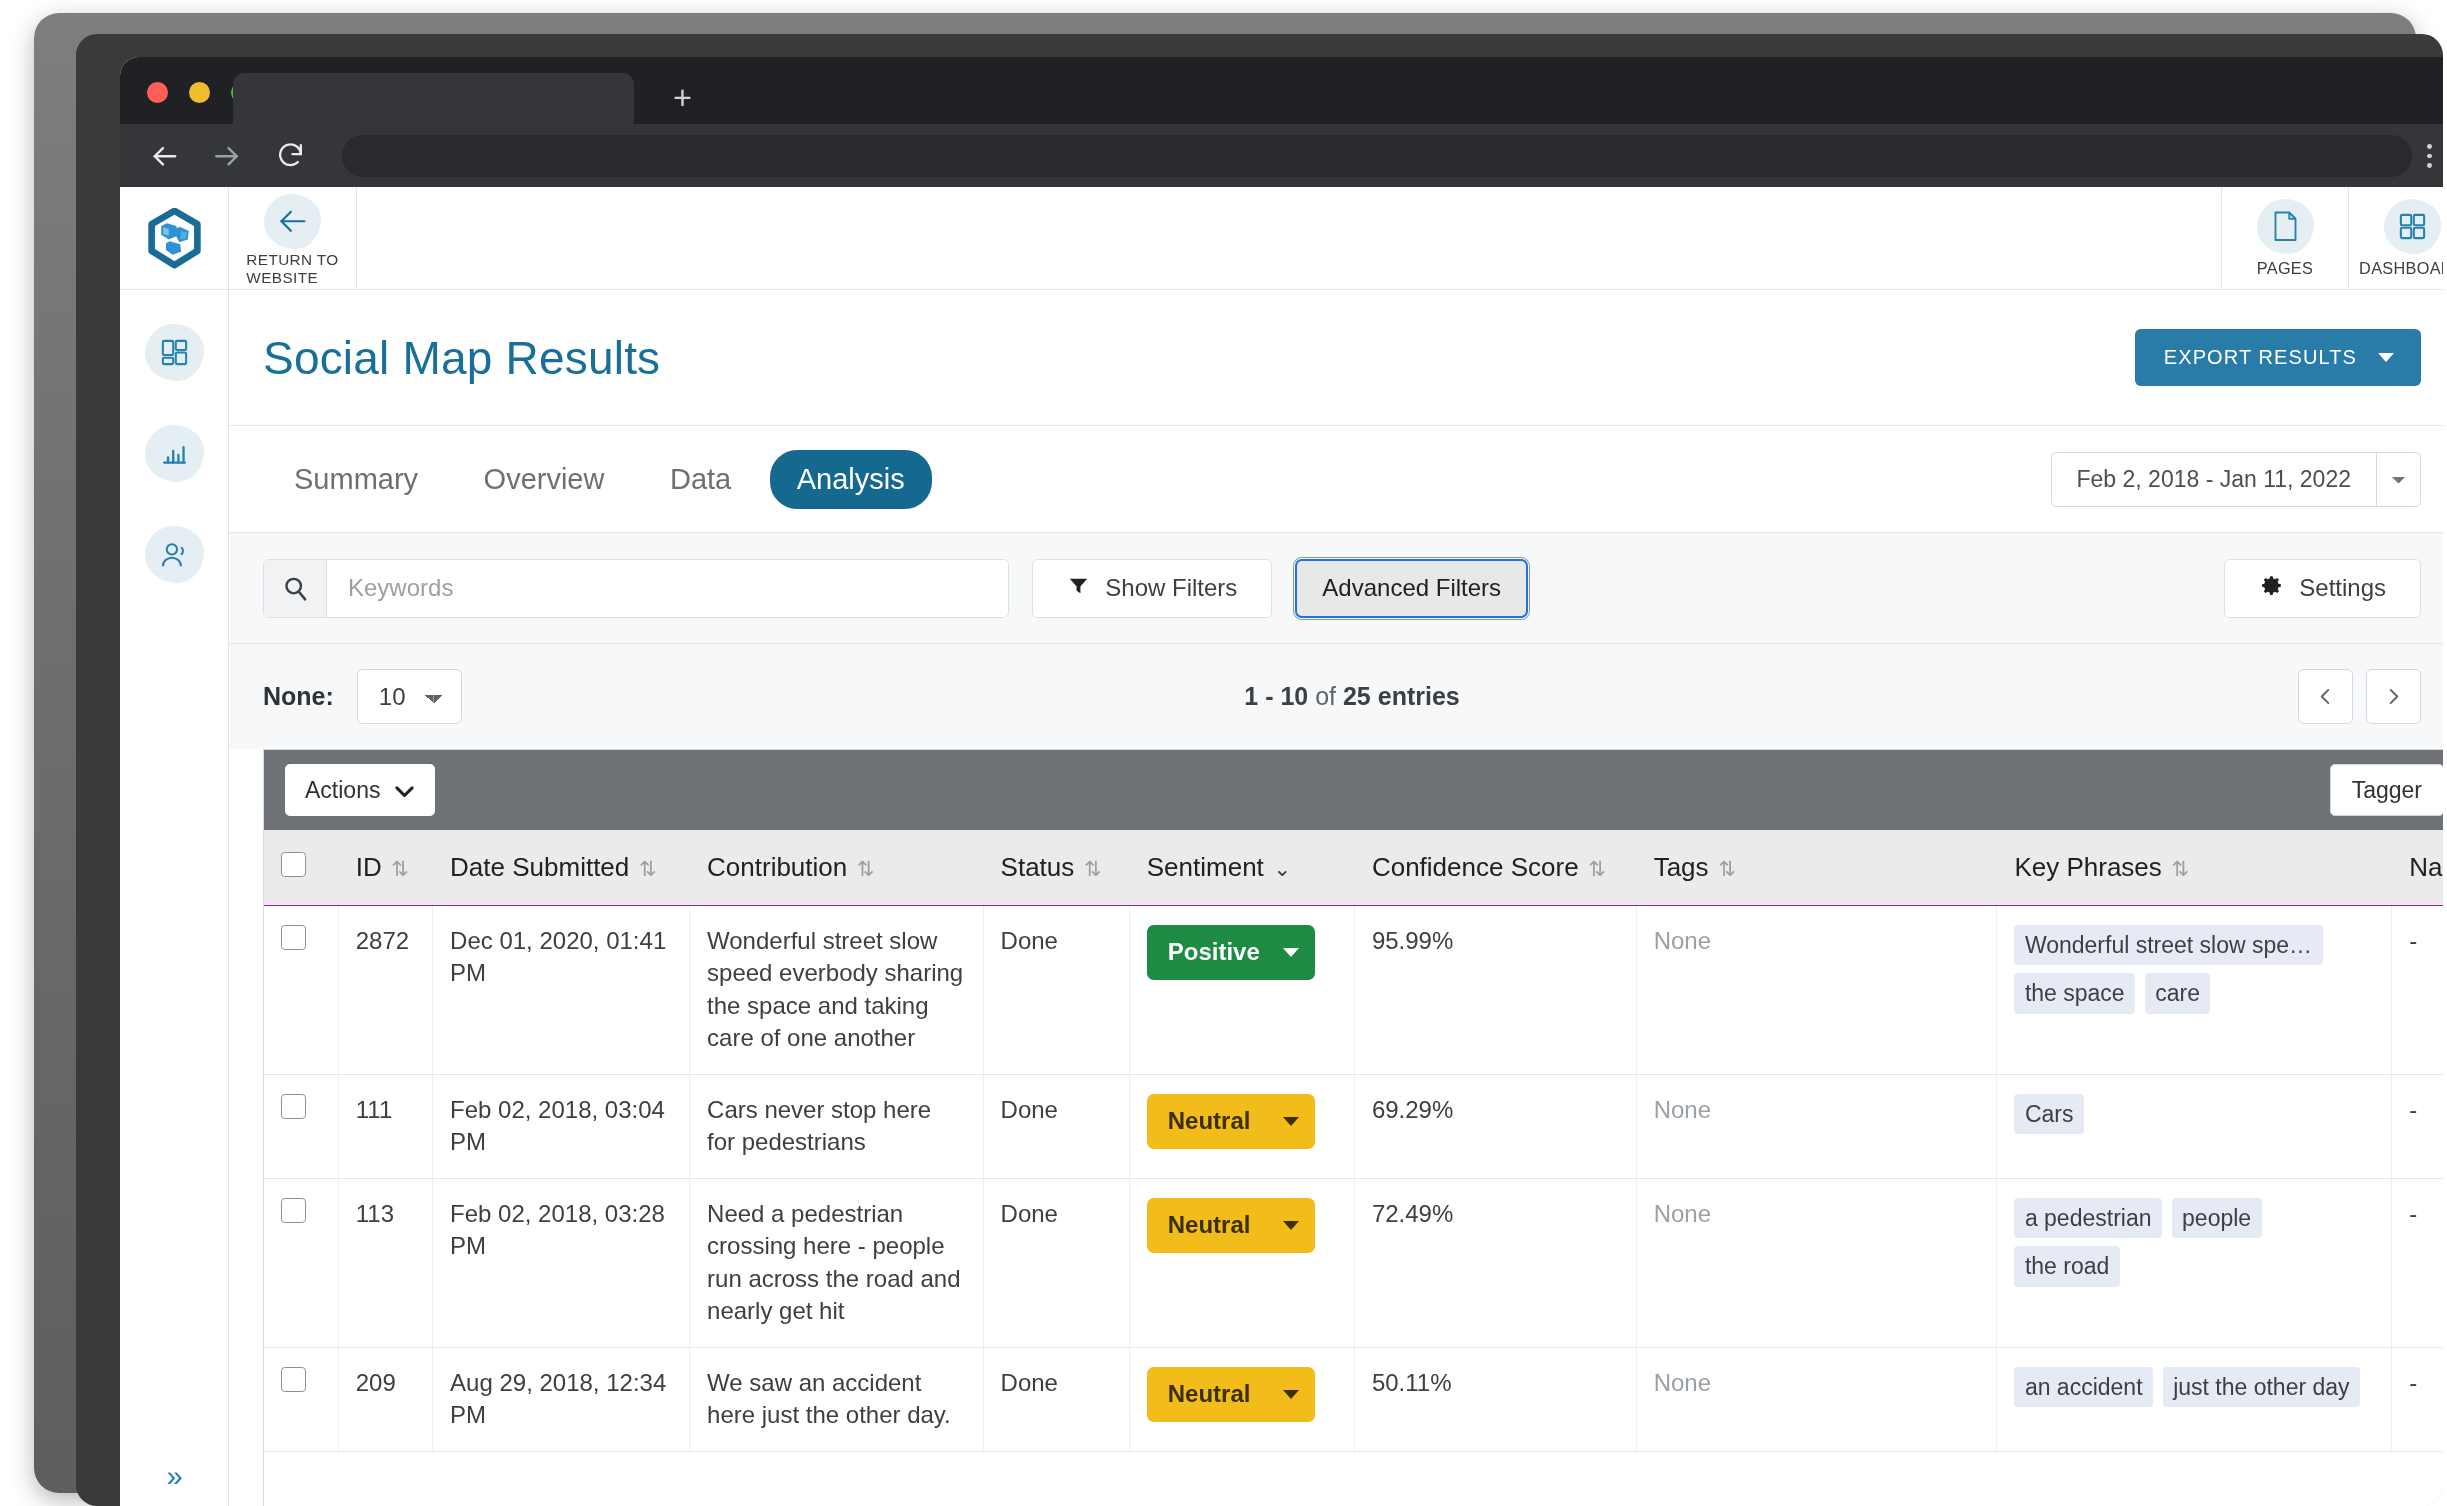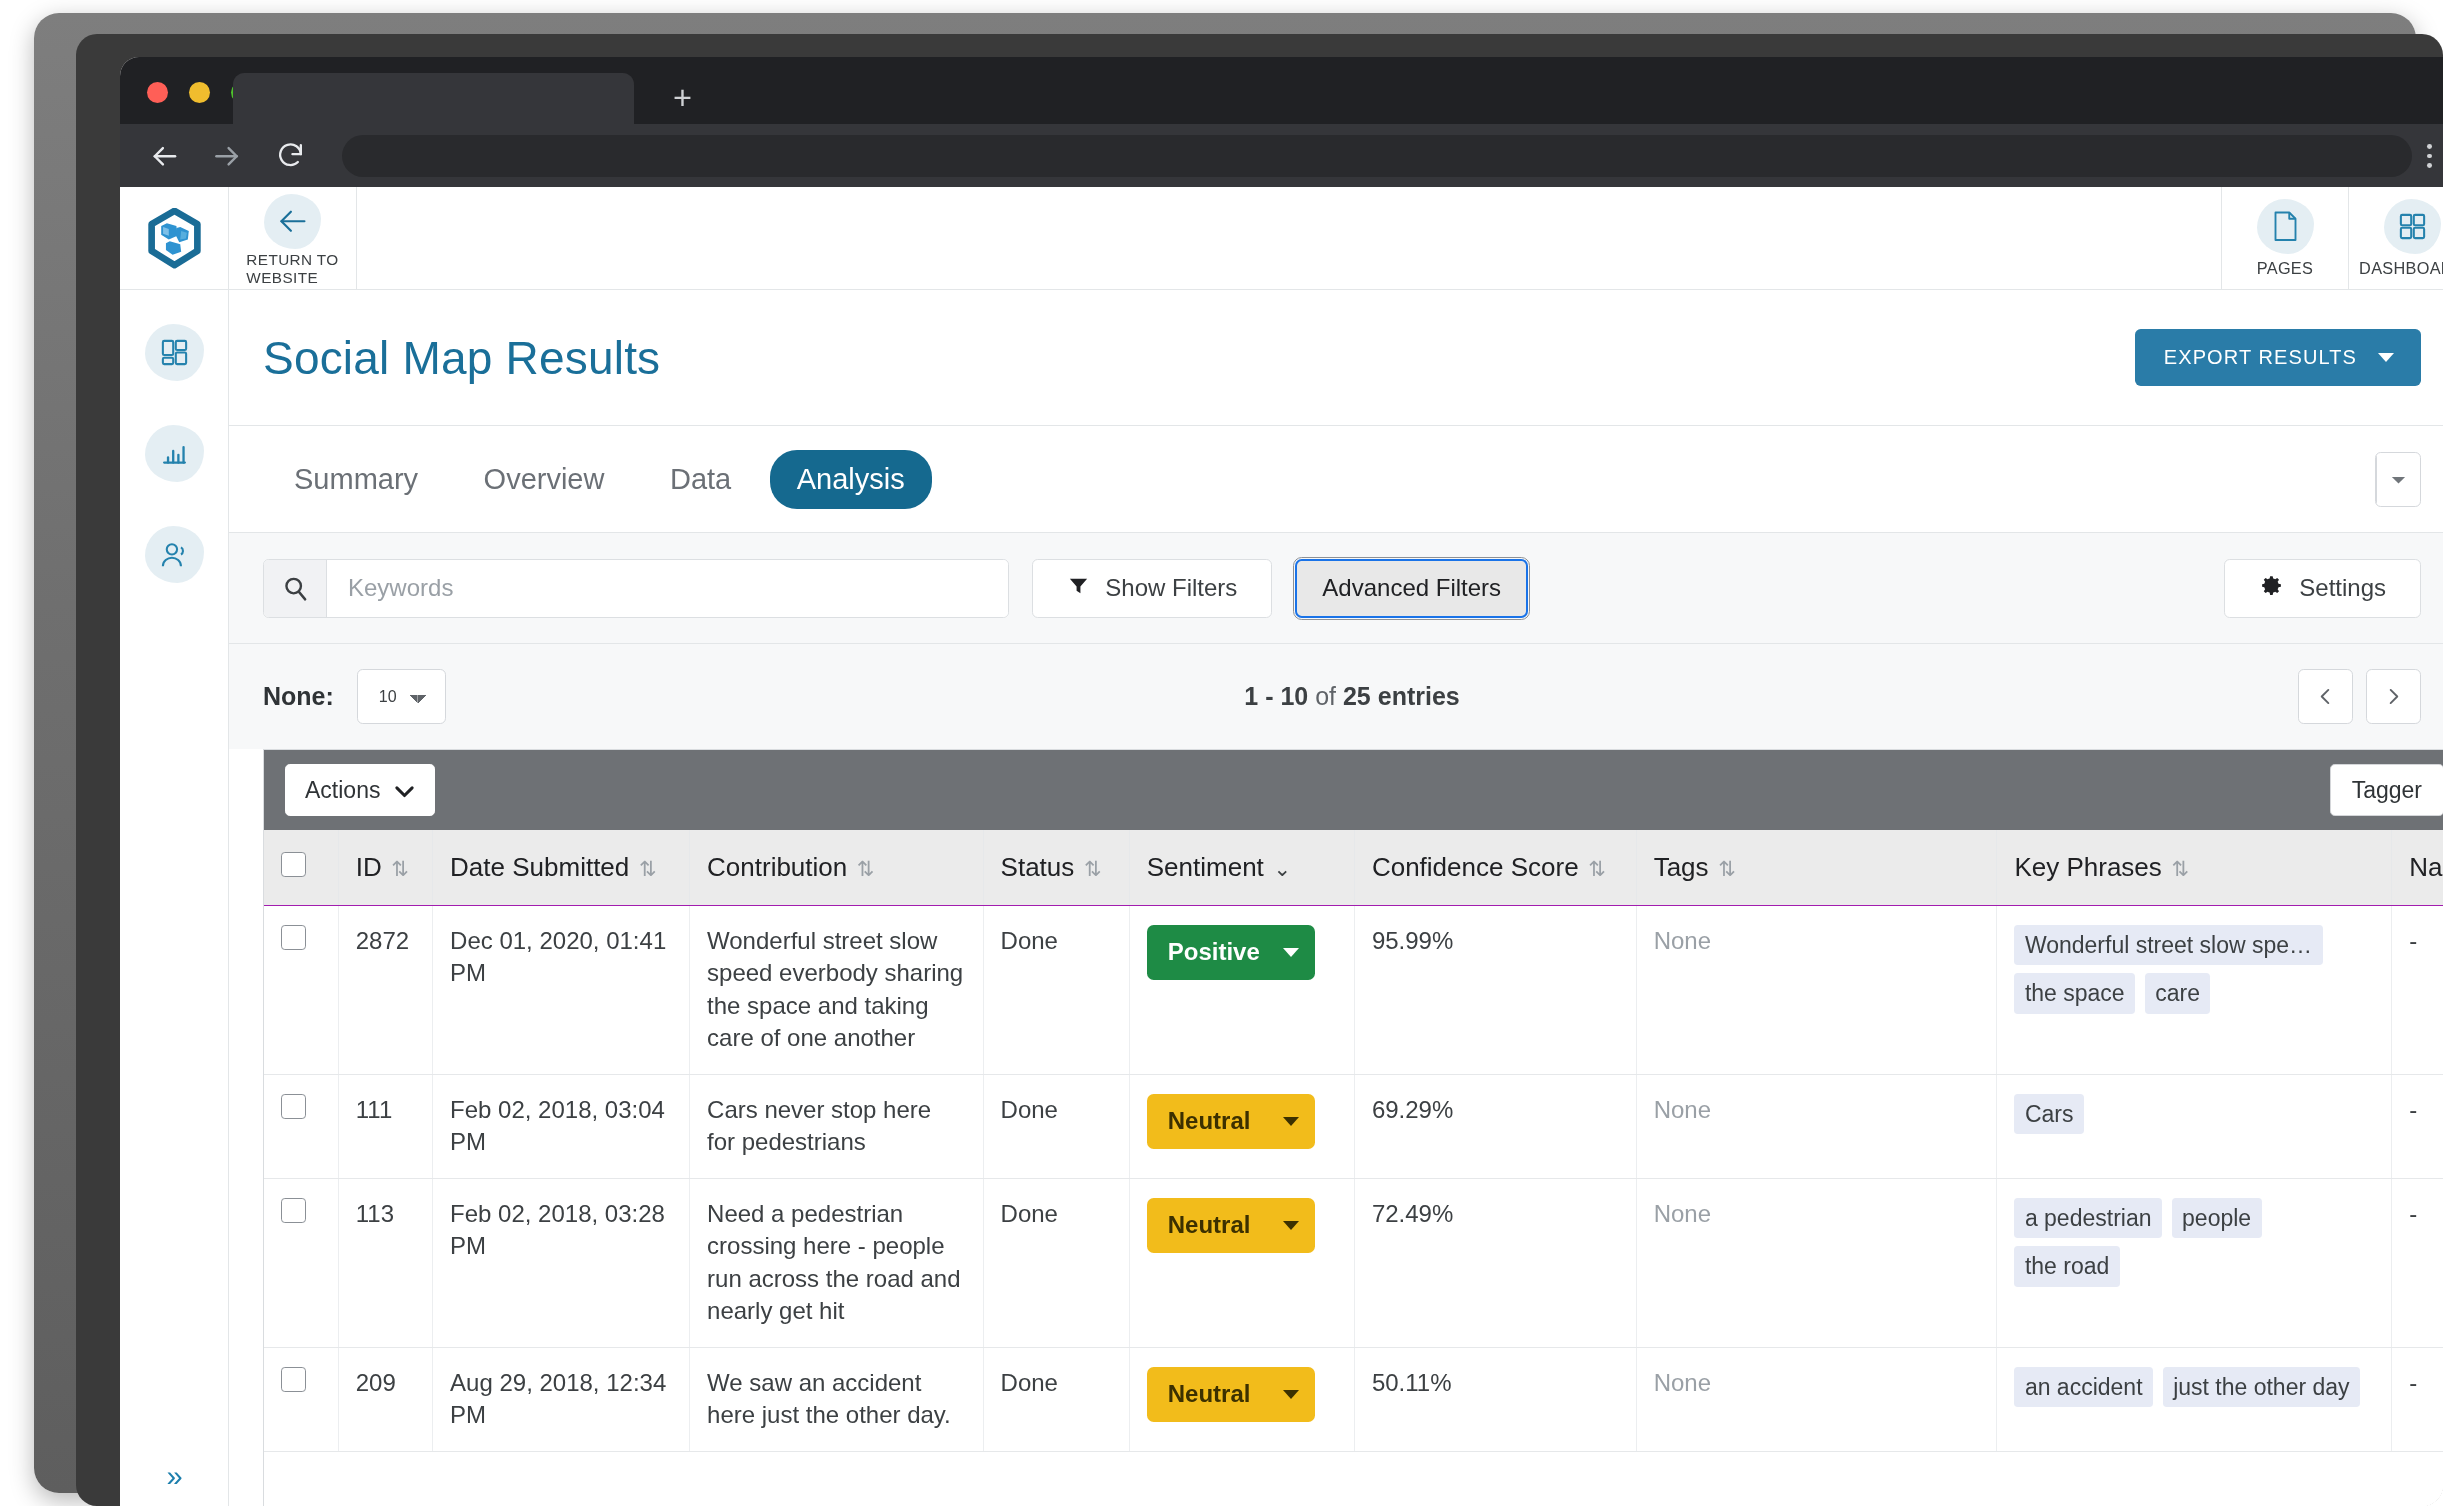--- a/index.html
+++ b/index.html
@@ -253,23 +253,23 @@
   .view-row {
     height: 105px;
     background: #f7f8f9;
     display: flex; align-items: center;
     padding: 0 54px 0 34px;
     position: relative;
   }
   .view-left { display: flex; align-items: center; gap: 23px; }
   .view-label { font-size: 25px; font-weight: bold; color: #2f3336; }
   .view-select {
-    height: 55px; width: 89px;
+    height: 55px; width: 105px;
     border: 1px solid #d5d8dc; border-radius: 5.7px; background: #fff;
-    font-size: 16px; color: #3c4043;
+    font-size: 24px; color: #3c4043;
     padding: 0 11.5px 0 21px;
     font-family: "Liberation Sans", sans-serif;
     -webkit-appearance: none; appearance: none;
     background-image:
       linear-gradient(45deg, transparent 50%, #5f6368 50%),
       linear-gradient(135deg, #5f6368 50%, transparent 50%);
     background-position: calc(100% - 27px) 25px, calc(100% - 18px) 25px;
     background-size: 8.6px 8.6px, 8.6px 8.6px;
     background-repeat: no-repeat;
     cursor: pointer;
@@ -522,20 +522,21 @@
               </div>
 
               <div class="tabs-row">
                 <div class="tabs">
                   <div class="tab-item">Summary</div>
                   <div class="tab-item">Overview</div>
                   <div class="tab-item">Data</div>
                   <div class="tab-item active">Analysis</div>
                 </div>
                 <div class="daterange">
+                  <div class="val">Feb 2, 2018 - Jan 11, 2022</div>
                   <div class="arrowbox">
                     <svg width="17" height="11.5" viewBox="0 0 18 12">
                         <polygon points="2,3 16,3 9,10" fill="#70757a"></polygon>
                       </svg>
                   </div>
                 </div>
               </div>
 
               <div class="filter-bar">
                 <div class="filter-left">

